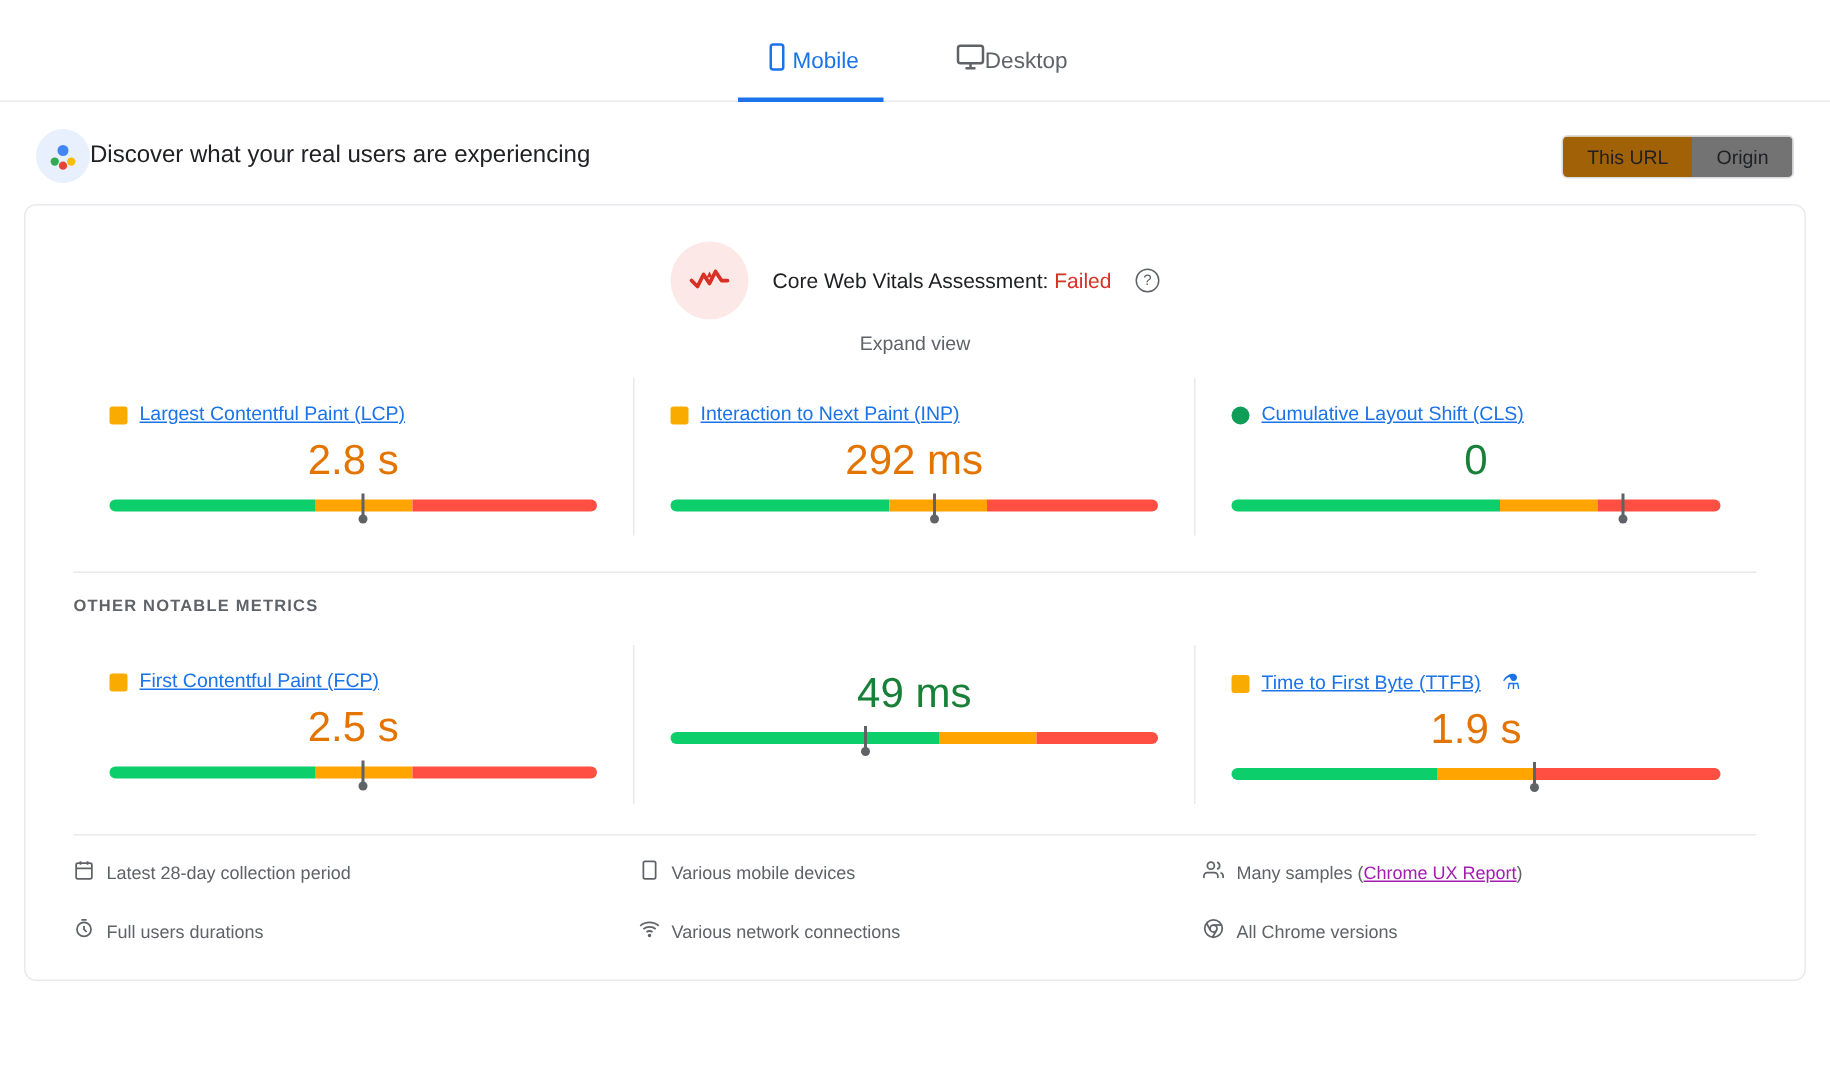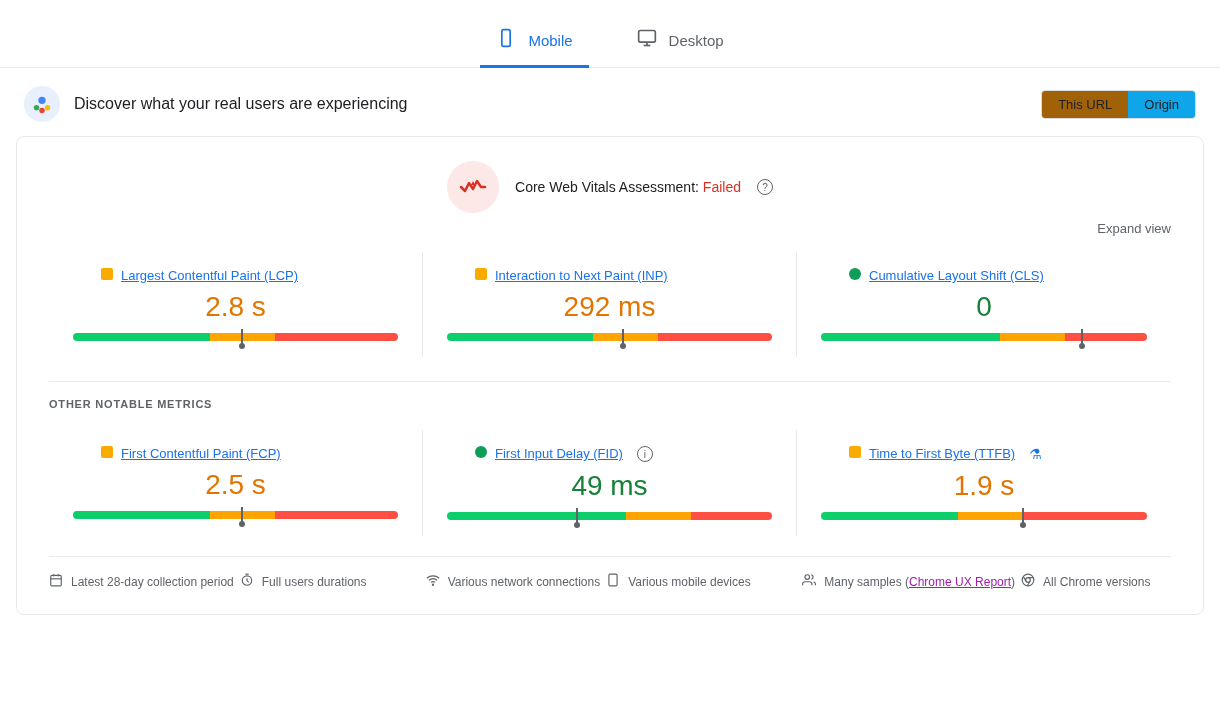--- a/index.html
+++ b/index.html
@@ -17,21 +17,21 @@
       justify-content: center;
       align-items: center;
       gap: 32px;
       padding: 16px 0 0;
       border-bottom: 1px solid #e8eaed;
       margin-bottom: 0;
     }
     .tab {
       display: flex;
       align-items: center;
-      gap: 12px;
+      gap: 0;
       padding: 12px 16px;
       cursor: pointer;
       font-size: 15px;
       color: #5f6368;
       border-bottom: 3px solid transparent;
       margin-bottom: -1px;
     }
     .tab.active {
       color: #1a73e8;
       border-bottom: 3px solid #1a73e8;
@@ -43,21 +43,20 @@
     
     .header-row {
       display: flex;
       align-items: center;
       justify-content: space-between;
       padding: 18px 24px 14px;
     }
     .header-left {
       display: flex;
       align-items: center;
-      gap: 14px;
     }
     .crux-avatar {
       width: 36px;
       height: 36px;
       border-radius: 50%;
       background: #e8f0fe;
       display: flex;
       align-items: center;
       justify-content: center;
     }
@@ -68,21 +67,21 @@
     }
     .url-toggle {
       display: flex;
       border: 1px solid #dadce0;
       border-radius: 4px;
       overflow: hidden;
     }
     .url-toggle button {
       padding: 6px 16px;
       border: none;
-      background: #0ea5e9;
+      background: #737373;
       cursor: pointer;
       font-size: 13px;
       color: #202124;
     }
     .url-toggle button.active {
       background: #a16207;
     }
 
     
     .main-card {
@@ -109,21 +108,21 @@
       align-items: center;
       justify-content: center;
       font-size: 20px;
     }
     .assessment-status {
       color: #d93025;
       font-weight: 500;
     }
     .expand-row {
       display: flex;
-      justify-content: flex-end;
+      justify-content: center;
       margin-bottom: 16px;
     }
     .expand-link {
       font-size: 13px;
       color: #5f6368;
       cursor: pointer;
     }
 
     
     .metrics-grid {
@@ -133,24 +132,23 @@
     }
     .metric-cell {
       padding: 16px 24px;
       border-right: 1px solid #e8eaed;
     }
     .metric-cell:last-child {
       border-right: none;
     }
     .metric-label-row {
       display: flex;
-      align-items: flex-start;
+      align-items: flex-end;
       gap: 8px;
       margin-bottom: 8px;
-      margin-left: 28px;
     }
     .metric-dot {
       width: 12px;
       height: 12px;
       border-radius: 2px;
       flex-shrink: 0;
     }
     .dot-orange { background: #f9ab00; }
     .dot-green { background: #0f9d58; border-radius: 50%; }
 
@@ -224,21 +222,22 @@
     .footer-grid {
       display: grid;
       grid-template-columns: 1fr 1fr 1fr;
       gap: 8px;
       margin-top: 20px;
       padding-top: 16px;
       border-top: 1px solid #e8eaed;
     }
     .footer-col {
       display: flex;
-      gap: 6px;
+      flex-direction: column;
+      gap: 22px;
     }
     .footer-item {
       display: flex;
       align-items: center;
       gap: 8px;
       font-size: 12px;
       color: #5f6368;
     }
     .footer-icon {
       font-size: 14px;
@@ -383,25 +382,20 @@
     </div>
     <div class="metric-value">2.5 s</div>
     <div class="bar-track" style="position:relative;">
       <div class="bar-seg green" style="width:42%"></div>
       <div class="bar-seg orange" style="width:20%"></div>
       <div class="bar-seg red" style="width:38%"></div>
       <div class="bar-marker" style="left:52%"></div>
     </div>
   </div>
       <div class="metric-cell">
-    <div class="metric-label-row">
-      <div class="metric-dot dot-green"></div>
-      <span class="metric-name">First Input Delay (FID)</span>
-          <span class="info-icon" style="margin-left:6px">i</span>
-    </div>
     <div class="metric-value green-val">49 ms</div>
     <div class="bar-track" style="position:relative;">
       <div class="bar-seg green" style="width:55%"></div>
       <div class="bar-seg orange" style="width:20%"></div>
       <div class="bar-seg red" style="width:25%"></div>
       <div class="bar-marker" style="left:40%"></div>
     </div>
   </div>
       <div class="metric-cell">
     <div class="metric-label-row">
@@ -440,36 +434,36 @@
             <line x1="9" y1="2" x2="15" y2="2"></line>
           </svg>
         </span>
         <span>Full users durations</span>
       </div>
     </div>
     <div class="footer-col">
       <div class="footer-item">
         <span class="footer-icon">
           <svg width="14" height="14" viewBox="0 0 24 24" fill="none" stroke="#5f6368" stroke-width="2">
+            <rect x="5" y="2" width="14" height="20" rx="2"></rect>
+            <line x1="12" y1="18" x2="12" y2="18.01"></line>
+          </svg>
+        </span>
+        <span>Various mobile devices</span>
+      </div>
+      <div class="footer-item">
+        <span class="footer-icon">
+          <svg width="14" height="14" viewBox="0 0 24 24" fill="none" stroke="#5f6368" stroke-width="2">
             <path d="M5 12.55a11 11 0 0 1 14.08 0"></path>
             <path d="M1.42 9a16 16 0 0 1 21.16 0"></path>
             <path d="M8.53 16.11a6 6 0 0 1 6.95 0"></path>
             <circle cx="12" cy="20" r="1" fill="#5f6368"></circle>
           </svg>
         </span>
         <span>Various network connections</span>
-      </div>
-      <div class="footer-item">
-        <span class="footer-icon">
-          <svg width="14" height="14" viewBox="0 0 24 24" fill="none" stroke="#5f6368" stroke-width="2">
-            <rect x="5" y="2" width="14" height="20" rx="2"></rect>
-            <line x1="12" y1="18" x2="12" y2="18.01"></line>
-          </svg>
-        </span>
-        <span>Various mobile devices</span>
       </div>
     </div>
     <div class="footer-col">
       <div class="footer-item">
         <span class="footer-icon">
           <svg width="14" height="14" viewBox="0 0 24 24" fill="none" stroke="#5f6368" stroke-width="2">
             <path d="M17 21v-2a4 4 0 0 0-4-4H5a4 4 0 0 0-4 4v2"></path>
             <circle cx="9" cy="7" r="4"></circle>
             <path d="M23 21v-2a4 4 0 0 0-3-3.87"></path>
             <path d="M16 3.13a4 4 0 0 1 0 7.75"></path>

